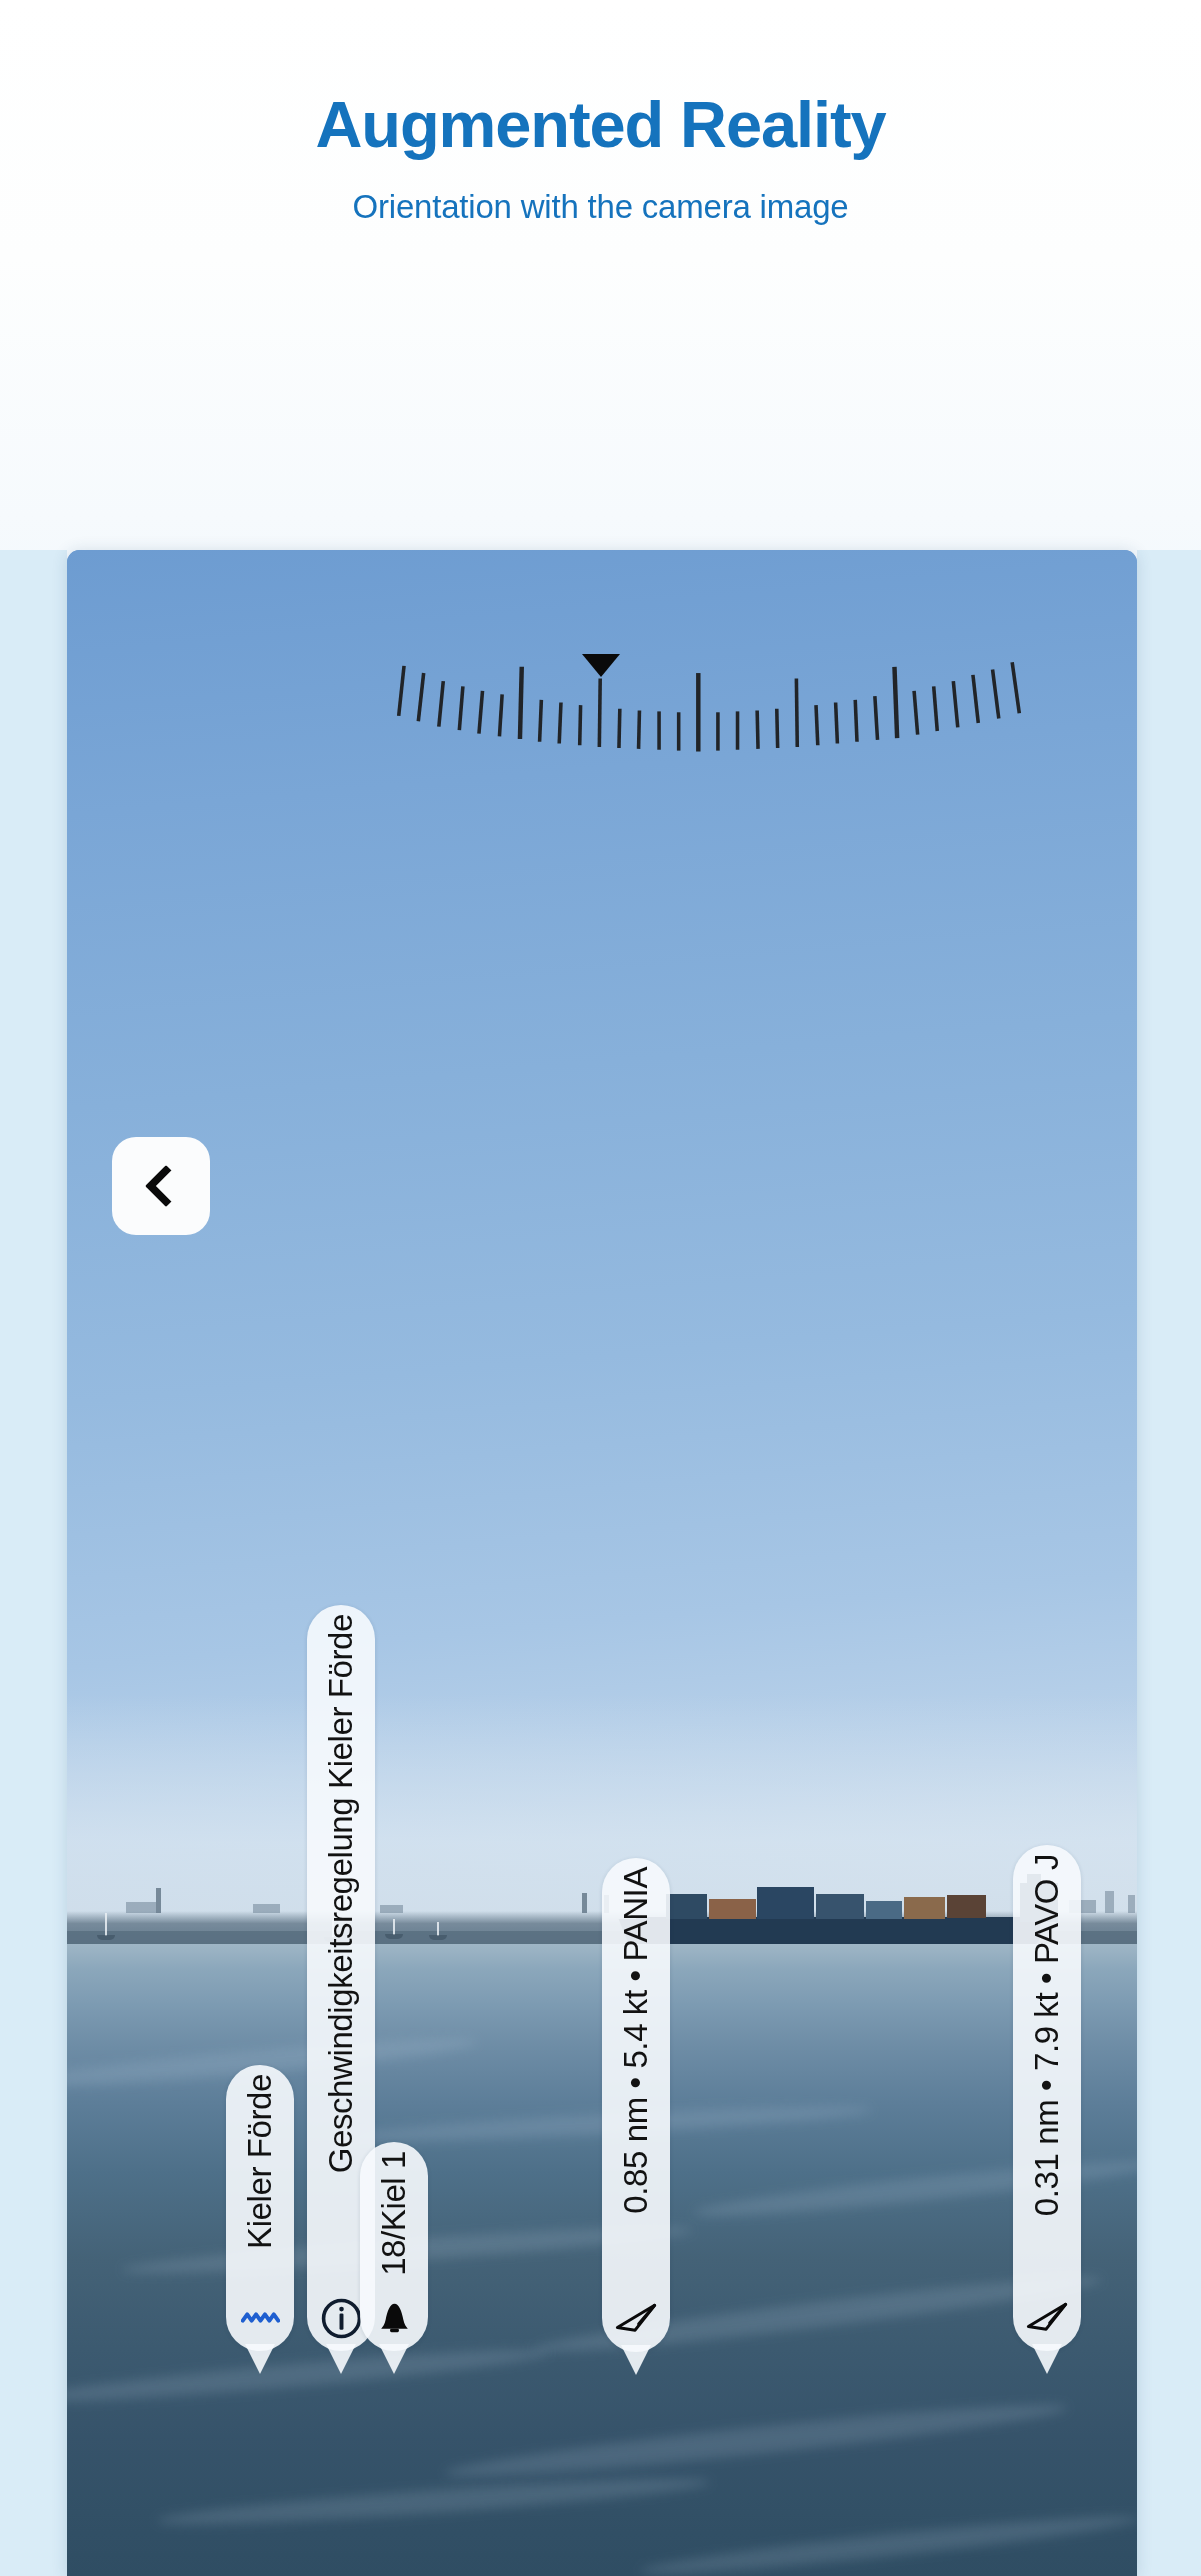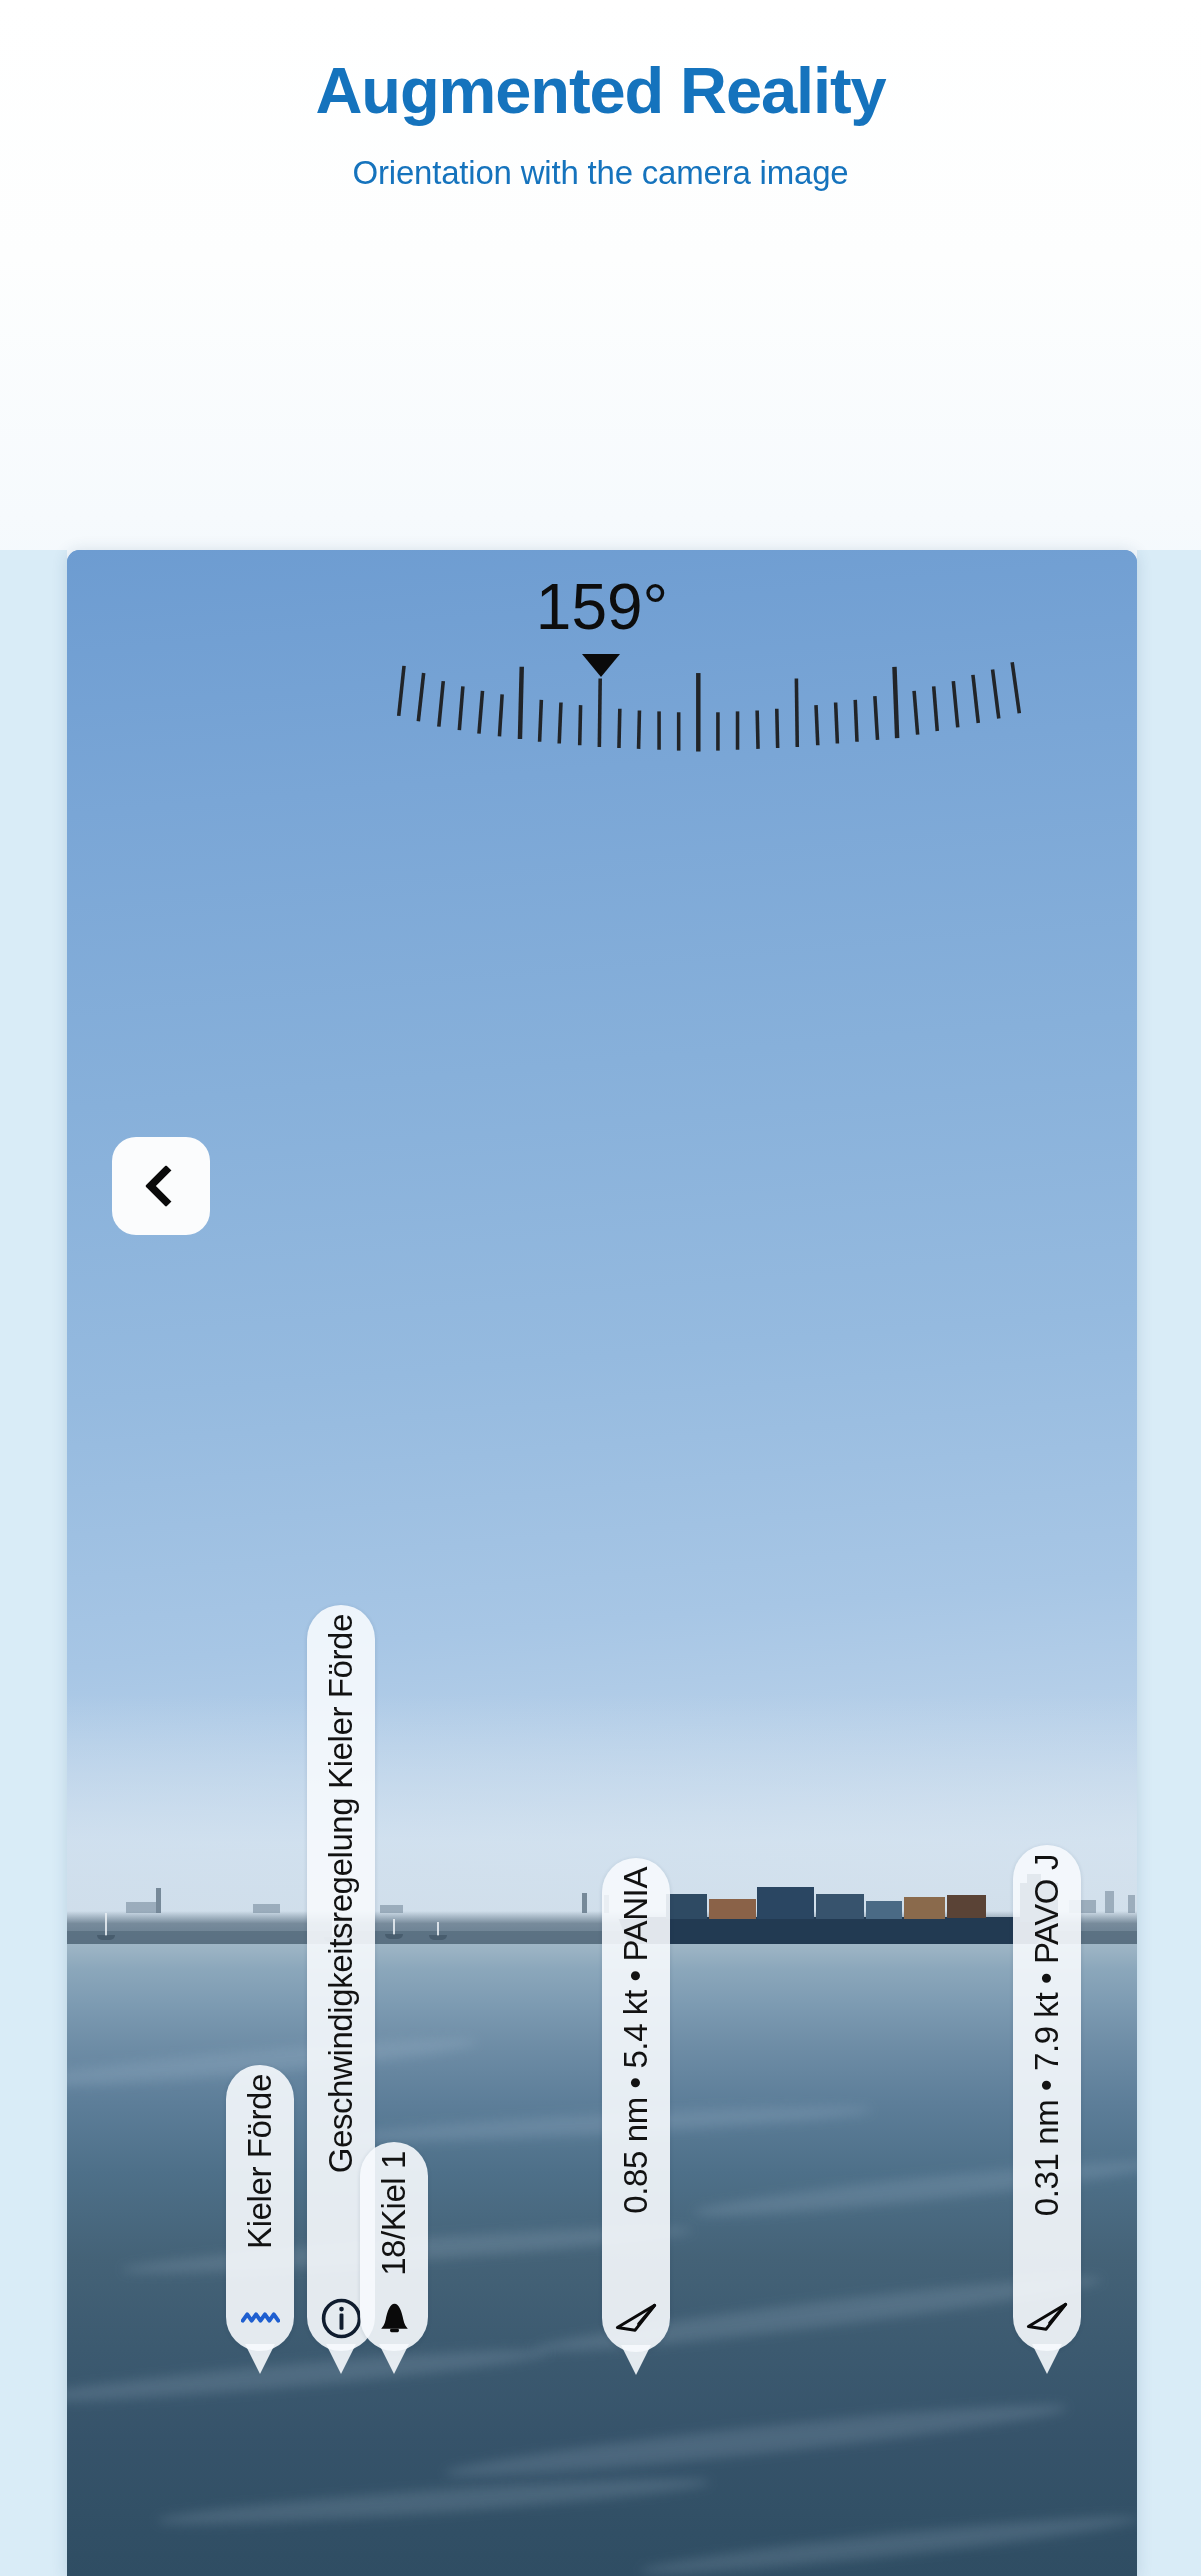--- a/index.html
+++ b/index.html
@@ -25,21 +25,21 @@
                 #d4e8f5 100%);
     position: relative;
   }
 
   
   .header {
     position: absolute;
     top: 0;
     left: 0;
     width: 1201px;
-    padding-top: 58px;
+    padding-top: 92px;
     text-align: center;
   }
 
   .page-title {
     font-size: 65px;
     font-weight: bold;
     color: #1573bd;
     letter-spacing: -1.1px;
     line-height: 1.0;
     font-family: "Liberation Sans", sans-serif;
@@ -378,21 +378,20 @@
     <div class="wave" style="left:626px; top:233px; width:465px; height:23px; transform:rotate(-6deg);"></div>
     <div class="wave" style="left:54px;  top:295px; width:572px; height:21.5px; transform:rotate(-4deg);"></div>
     <div class="wave" style="left:465px; top:358px; width:572px; height:25px; transform:rotate(-7deg);"></div>
     <div class="wave" style="left:-36px; top:420px; width:519px; height:23px; transform:rotate(-5deg);"></div>
     <div class="wave" style="left:376px; top:483px; width:626px; height:27px; transform:rotate(-6deg);"></div>
     <div class="wave" style="left:89px; top:546px; width:555px; height:23px; transform:rotate(-4deg);"></div>
     <div class="wave" style="left:572px; top:590px; width:501px; height:21.5px; transform:rotate(-6deg);"></div>
   </div>
 
   <div class="compass">
-    <div class="heading-value">159°</div>
     <div class="heading-marker"></div>
     <svg class="tick-svg" viewBox="0 0 1196 120">
       <g stroke="#1a1a1a" stroke-width="4" fill="none" opacity="0.92">
         <line x1="398" y1="18" x2="392" y2="72"></line>
         <line x1="420" y1="27" x2="415" y2="78"></line>
         <line x1="442" y1="33" x2="438" y2="82"></line>
         <line x1="464" y1="38" x2="460" y2="86"></line>
         <line x1="486" y1="42" x2="483" y2="89"></line>
         <line x1="508" y1="11" x2="506" y2="92" stroke-width="5"></line>
         <line x1="530" y1="48" x2="528" y2="95"></line>

